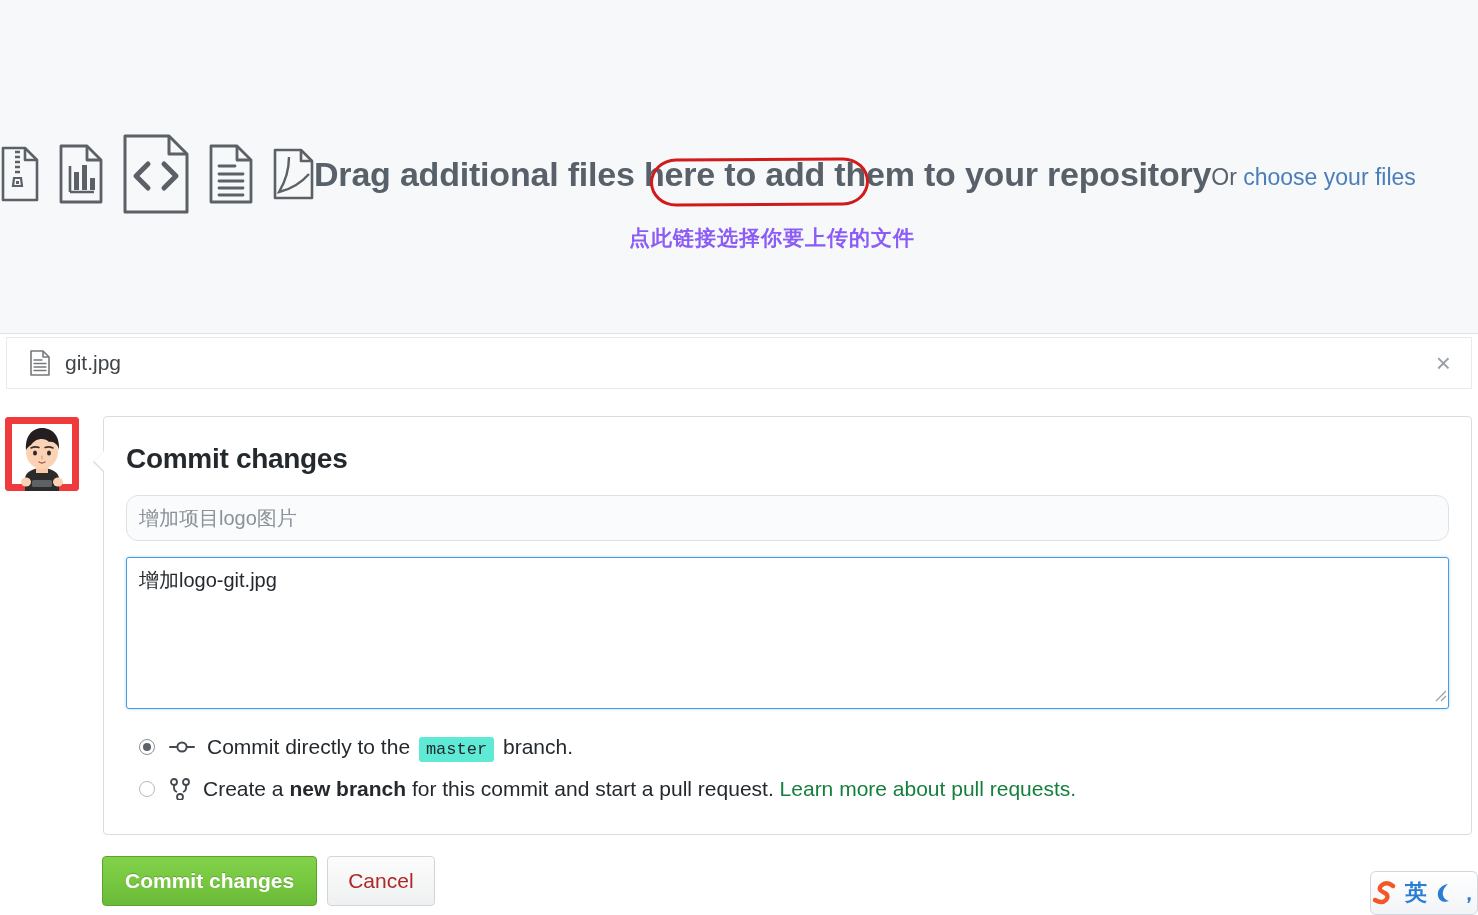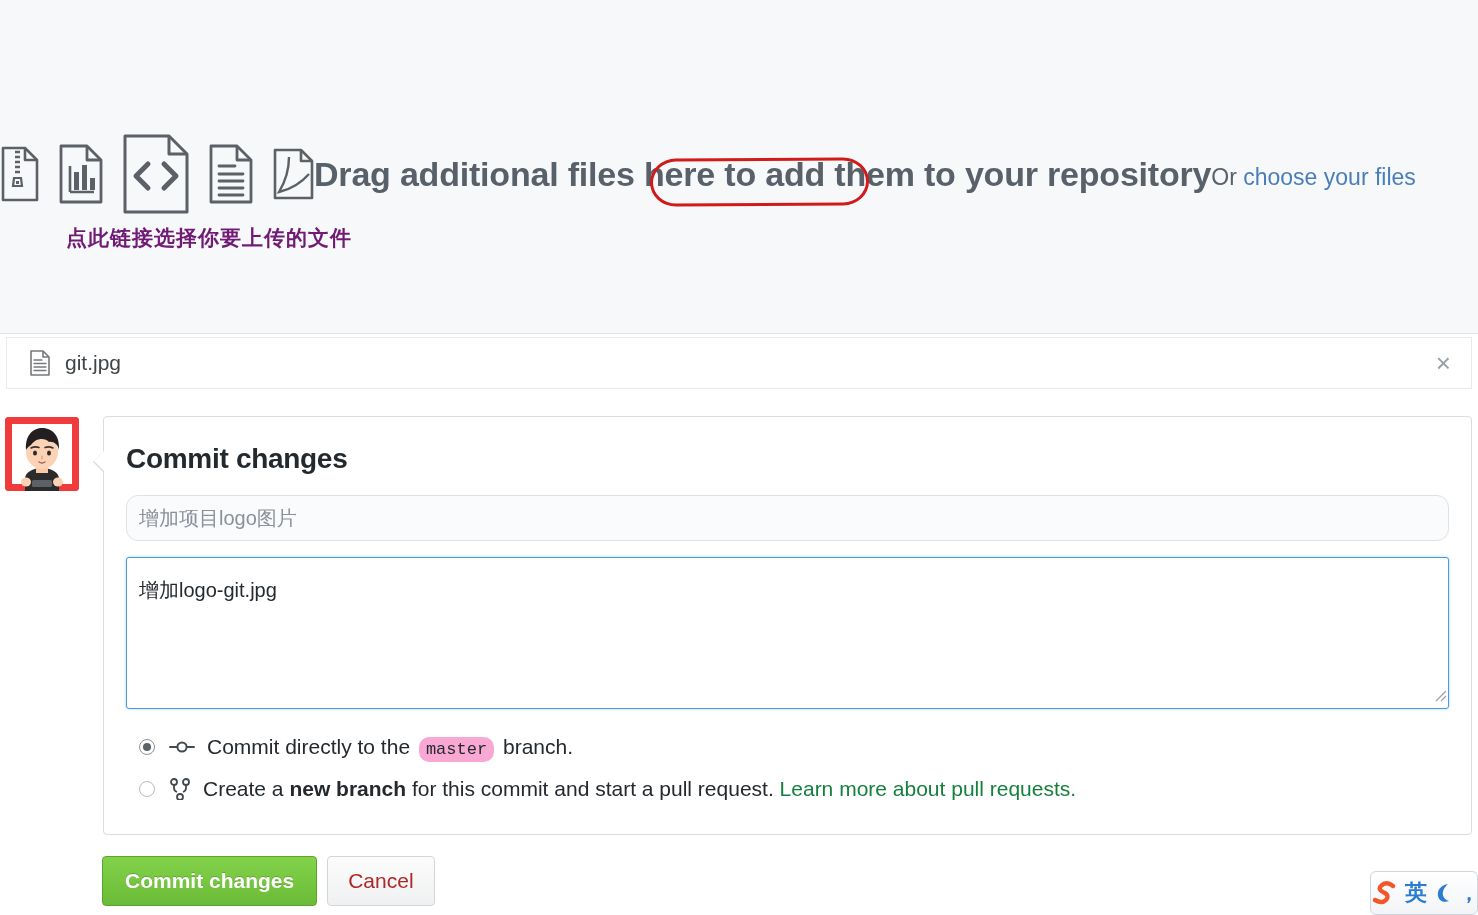--- a/index.html
+++ b/index.html
@@ -48,21 +48,22 @@
     left: 650px; top: 158px;
     width: 219px; height: 48px;
     border: 3px solid #d11b1b;
     border-radius: 26px / 24px;
     pointer-events: none;
     transform: rotate(-0.4deg);
   }
   .annot-text {
     position: absolute;
     left: 0; right: 0; top: 224px;
-    color: #701a75;
+    text-align: center;
+    color: #8b5cf6;
     font-size: 21px;
     font-weight: 600;
     letter-spacing: 1px;
     padding-left: 66px;
   }
 
   
   .file-row {
     position: absolute; left: 6px; top: 337px;
     width: 1466px; height: 52px;
@@ -126,21 +127,21 @@
     padding: 0 12px;
     font-family: inherit;
     outline: none;
   }
   .desc-area {
     display: block; width: 1323px; height: 152px;
     margin-top: 16px;
     border: 1px solid #4a9ae0; border-radius: 3px;
     background: #fff;
     font-size: 20px; color: #24292e;
-    padding: 19px 12px;
+    padding: 9px 12px;
     font-family: inherit;
     resize: none;
     outline: none;
     box-shadow: 0 0 3px rgba(74,154,224,.45);
     line-height: 1.3;
   }
   .resize-grip {
     position: absolute; right: 24px; bottom: 132px;
     width: 14px; height: 14px; pointer-events: none;
   }
@@ -161,24 +162,24 @@
   .rdo.checked::after {
     content: ""; position: absolute;
     left: 3px; top: 3px; width: 8px; height: 8px;
     border-radius: 50%; background: #5b6268;
   }
   .rr-icon { margin: 0 12px 0 14px; flex: 0 0 auto; display: flex; }
   .rr-text { white-space: nowrap; }
   .code-badge {
     font-family: "Liberation Mono", "DejaVu Sans Mono", monospace;
     font-size: 17px;
-    background: #f9a8d4;
+    background: #5eead4;
     color: #24292e;
     padding: 3px 7px;
-    border-radius: 10px;
+    border-radius: 3px;
     margin: 0 3px;
   }
   .bold { font-weight: 700; }
   .pr-link { color: #15803d; text-decoration: none; }
 
   
   .actions {
     position: absolute; left: 102px; top: 856px;
     display: flex; gap: 10px;
   }

